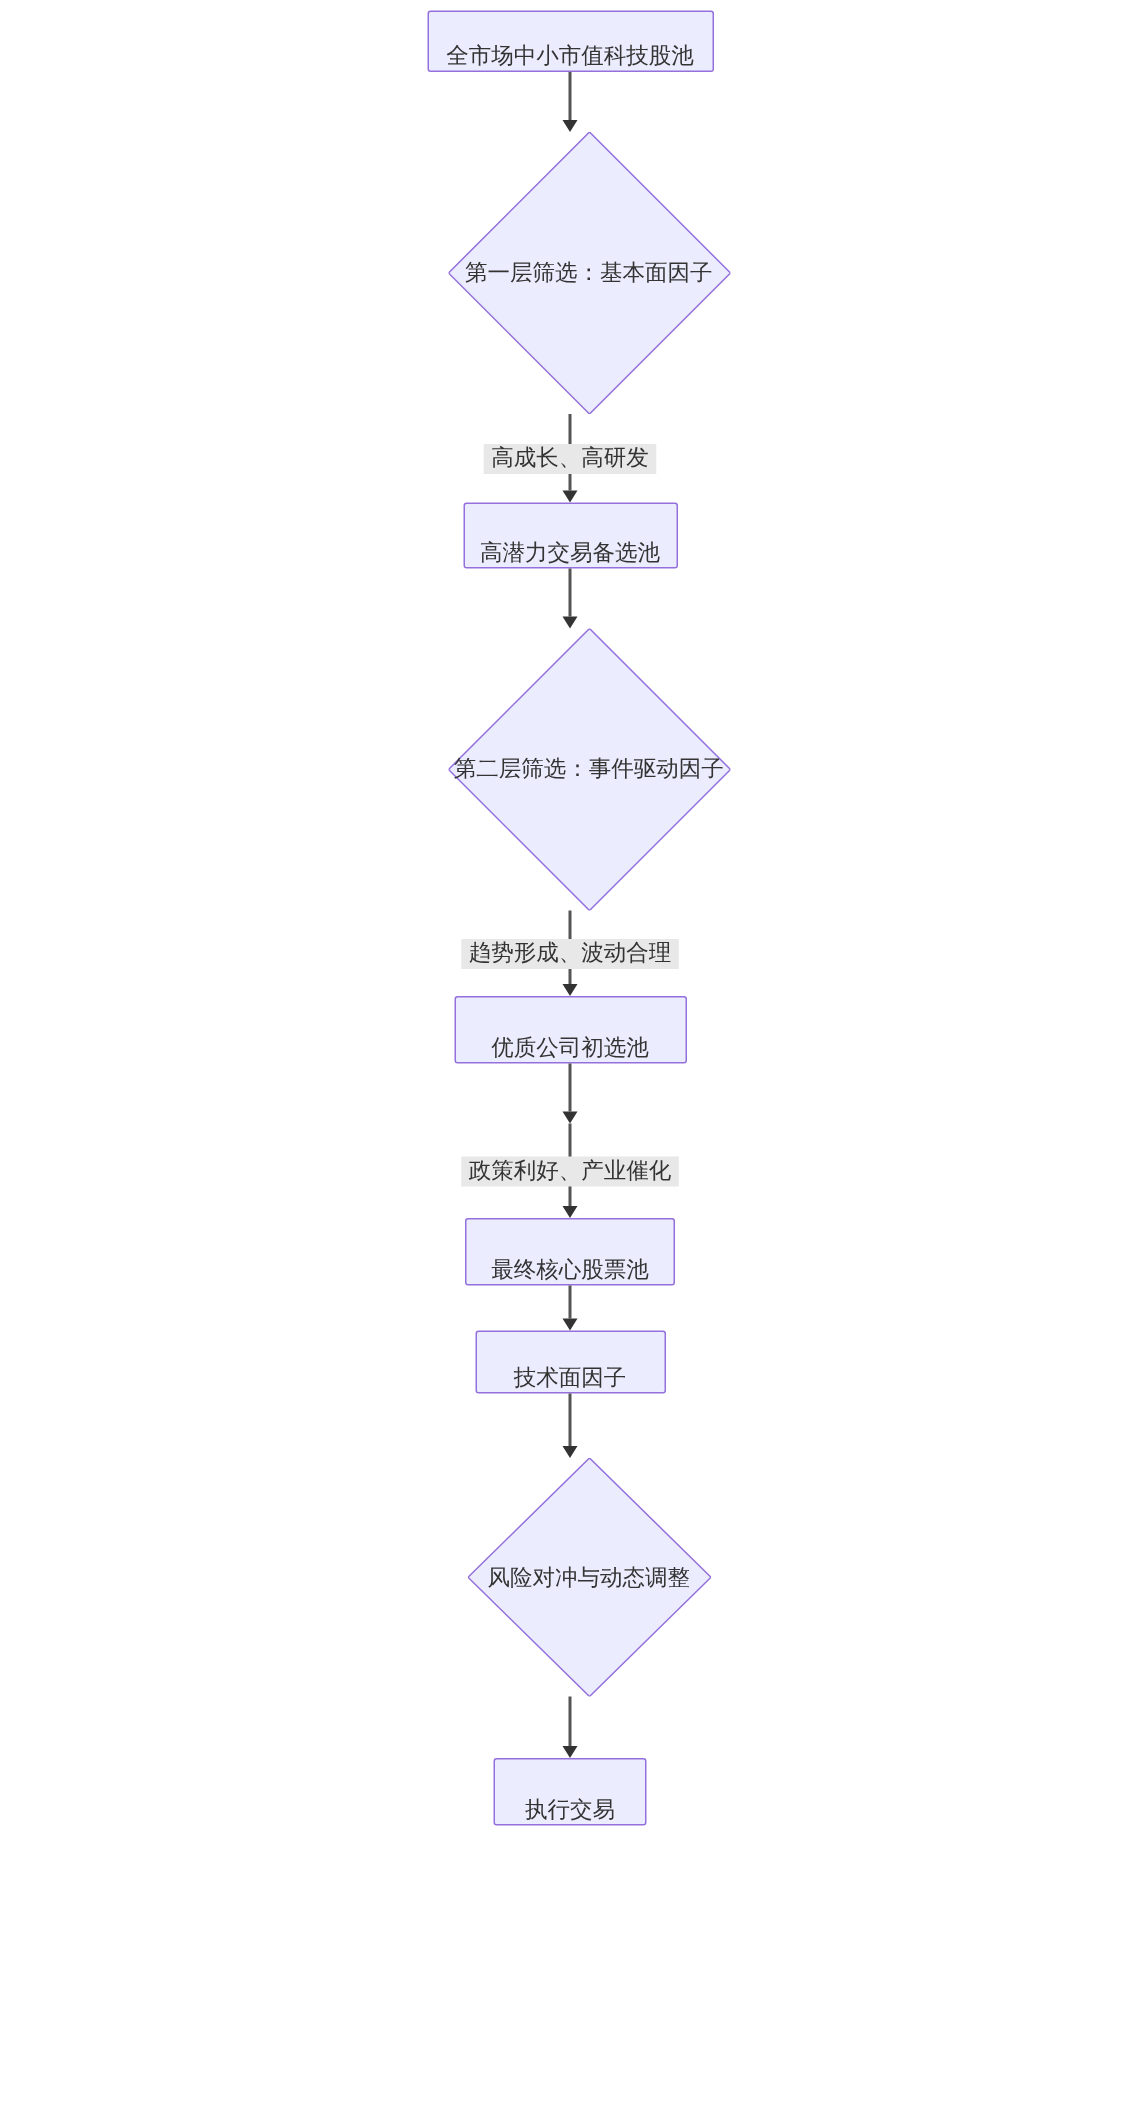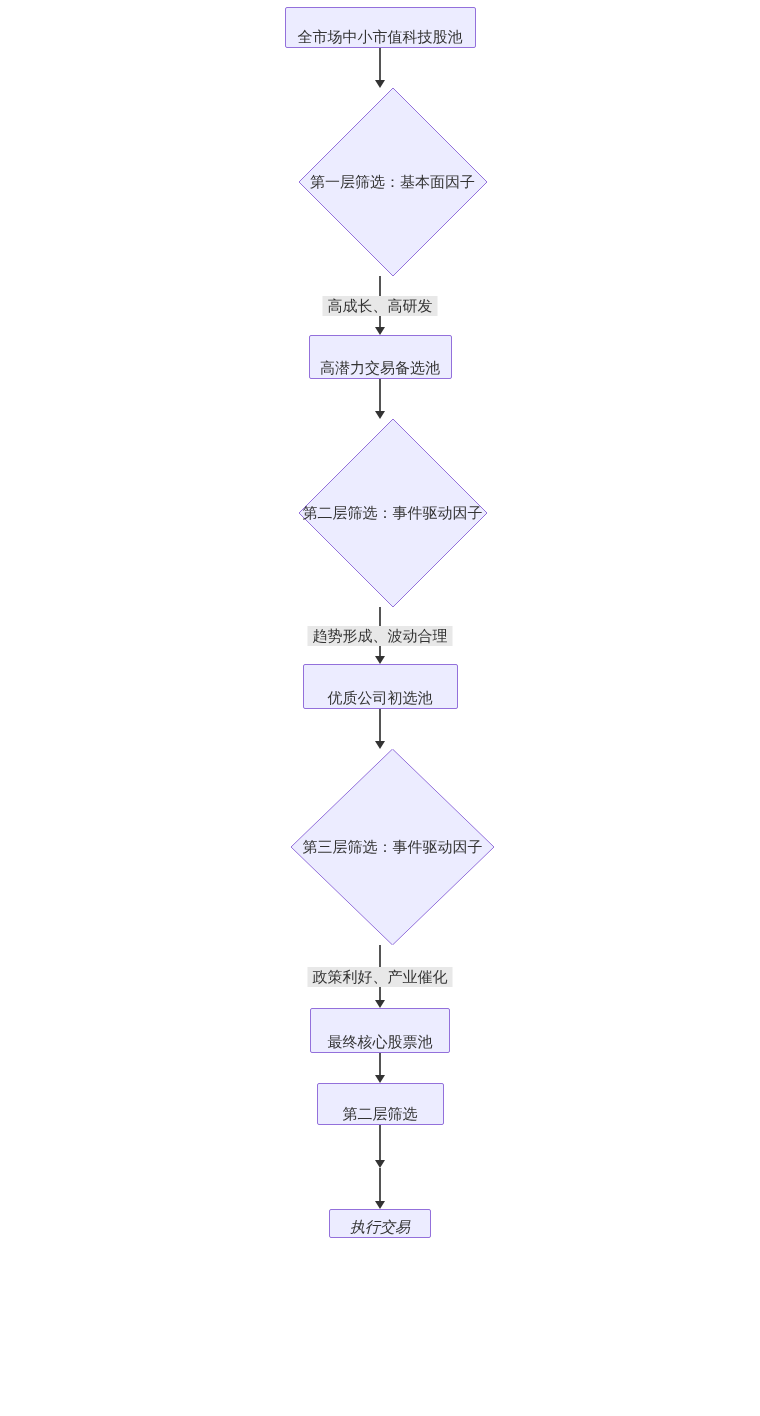--- a/index.html
+++ b/index.html
@@ -154,55 +154,55 @@
 
     <div class="node-rect" style="min-width:155px;height:45px;">
       <span>优质公司初选池</span>
     </div>
 
     <div class="arrow" style="height:40px;">
       <div class="line"></div>
       <div class="head"></div>
     </div>
 
-    <div class="node-diamond" style="width:203px;height:196px;">
+
+    <div class="arrow" style="height:63px;">
+      <div class="line"></div>
+      <div class="head"></div>
+      <span class="edge-label">政策利好、产业催化</span>
+    </div>
+
+    <div class="node-rect" style="min-width:140px;height:45px;">
+      <span>最终核心股票池</span>
+    </div>
+
+    <div class="arrow" style="height:30px;">
+      <div class="line"></div>
+      <div class="head"></div>
+    </div>
+
+    <div class="node-rect" style="min-width:127px;height:42px;">
+      <span>技术面因子</span>
+    </div>
+
+    <div class="arrow" style="height:43px;">
+      <div class="line"></div>
+      <div class="head"></div>
+    </div>
+
+    <div class="node-diamond" style="width:162px;height:159px;">
       <svg viewBox="0 0 100 100" preserveAspectRatio="none">
         <polygon class="diamond-poly" points="50,0 100,50 50,100 0,50"></polygon>
       </svg>
-      <span class="dlabel">第三层筛选：事件驱动因子</span>
-    </div>
-
-    <div class="arrow" style="height:63px;">
-      <div class="line"></div>
-      <div class="head"></div>
-      <span class="edge-label">政策利好、产业催化</span>
-    </div>
-
-    <div class="node-rect" style="min-width:140px;height:45px;">
-      <span>最终核心股票池</span>
-    </div>
-
-    <div class="arrow" style="height:30px;">
-      <div class="line"></div>
-      <div class="head"></div>
-    </div>
-
-    <div class="node-rect" style="min-width:127px;height:42px;">
-      <span>第二层筛选</span>
-    </div>
-
-    <div class="arrow" style="height:43px;">
-      <div class="line"></div>
-      <div class="head"></div>
-    </div>
-
+      <span class="dlabel">风险对冲与动态调整</span>
+    </div>
 
     <div class="arrow" style="height:41px;">
       <div class="line"></div>
       <div class="head"></div>
     </div>
 
-    <div class="node-rect" style="min-width:102px;height:29px;font-style:italic;">
+    <div class="node-rect" style="min-width:102px;height:45px;">
       <span>执行交易</span>
     </div>
 
   </div>
 </div>
 
 </body></html>

